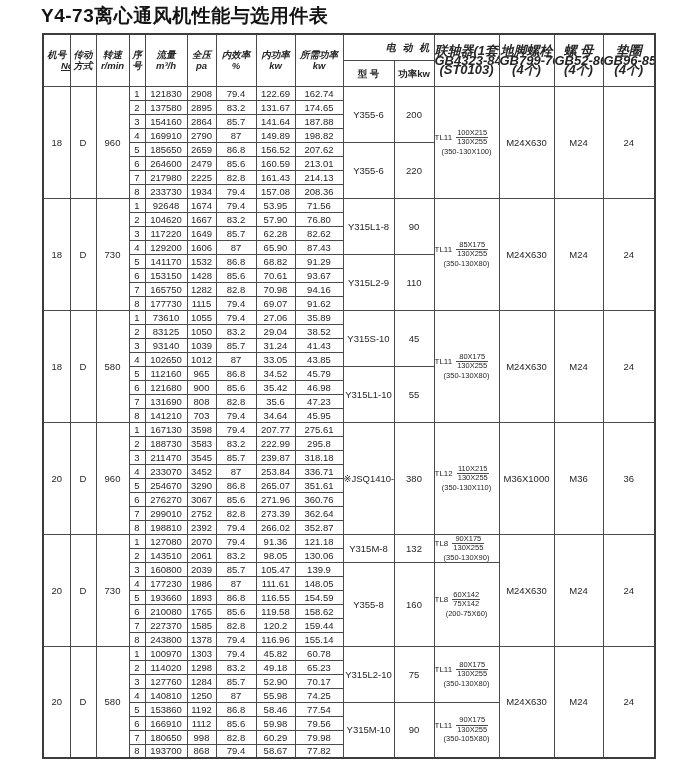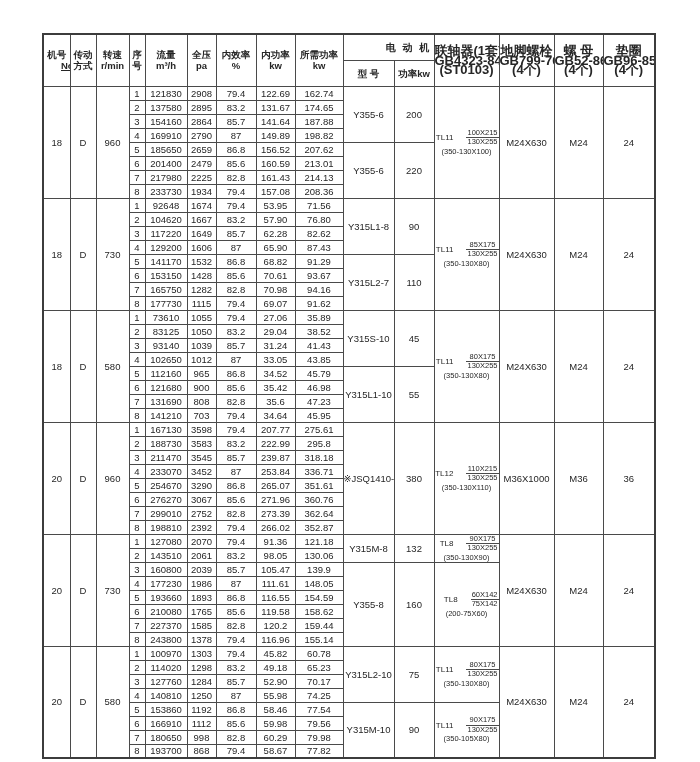--- a/index.html
+++ b/index.html
@@ -21,40 +21,41 @@
     width: 612px; border-collapse: collapse; table-layout: fixed;
     border: 2px solid #3c3c3c;
   }
   .tbl th, .tbl td {
     border: 1px solid #4a4a4a;
     padding: 0; margin: 0;
     text-align: center; vertical-align: middle;
     font-size: 9.5px; line-height: 11px;
     color: #262626; overflow: hidden; white-space: nowrap;
   }
-  .tbl thead tr.hr1 { height: 26px; }
+  .tbl thead tr.hr1 { height: 26px; font-style: italic; }
   .tbl thead tr.hr2 { height: 26px; }
   .tbl tbody tr { height: 14px; }
   .tbl th { font-weight: bold; }
   .hl { display: block; line-height: 11px; }
   .und { text-decoration: underline; margin-left: 17px; }
   th.h3 .hl { font-size: 13px; line-height: 9.5px; font-weight: bold; }
   th.motor-group { font-size: 10px; letter-spacing: 2px; padding-left: 40px; }
   td.coup { padding: 0; }
-  .coup-line { display: flex; align-items: center; justify-content: flex-end; gap: 13px; }
+  .coup-line { display: flex; align-items: center; justify-content: flex-start; gap: 4px; }
   .coup-prefix { font-size: 8px; line-height: 9px; }
   .frac { display: inline-flex; flex-direction: column; font-size: 7.5px; line-height: 8.5px; }
   .ftop { border-bottom: 1px solid #4a4a4a; padding: 0 1px; }
   .fbot { padding: 0 1px; }
   .coup-note { font-size: 7.5px; line-height: 9px; }
 </style>
 </head>
 <body>
 
 <div class="page">
+  <h1 class="title">Y4-73离心通风机性能与选用件表</h1>
 
   <table class="tbl">
     <colgroup>
       <col style="width:27px">
         <col style="width:26px">
         <col style="width:33px">
       <col style="width:16px">
         <col style="width:42px">
         <col style="width:29px">
       <col style="width:40px">
@@ -188,21 +189,21 @@
           <td>185650</td>
           <td>2659</td>
           <td>86.8</td>
           <td>156.52</td>
           <td>207.62</td>
           <td rowspan="4">Y355-6</td>
           <td rowspan="4">220</td>
         </tr>
         <tr>
           <td>6</td>
-          <td>201400</td>
+          <td>264600</td>
           <td>2479</td>
           <td>85.6</td>
           <td>160.59</td>
           <td>213.01</td>
         </tr>
         <tr>
           <td>7</td>
           <td>217980</td>
           <td>2225</td>
           <td>82.8</td>
@@ -267,21 +268,21 @@
           <td>65.90</td>
           <td>87.43</td>
         </tr>
         <tr>
           <td>5</td>
           <td>141170</td>
           <td>1532</td>
           <td>86.8</td>
           <td>68.82</td>
           <td>91.29</td>
-          <td rowspan="4">Y315L2-7</td>
+          <td rowspan="4">Y315L2-9</td>
           <td rowspan="4">110</td>
         </tr>
         <tr>
           <td>6</td>
           <td>153150</td>
           <td>1428</td>
           <td>85.6</td>
           <td>70.61</td>
           <td>93.67</td>
         </tr>

